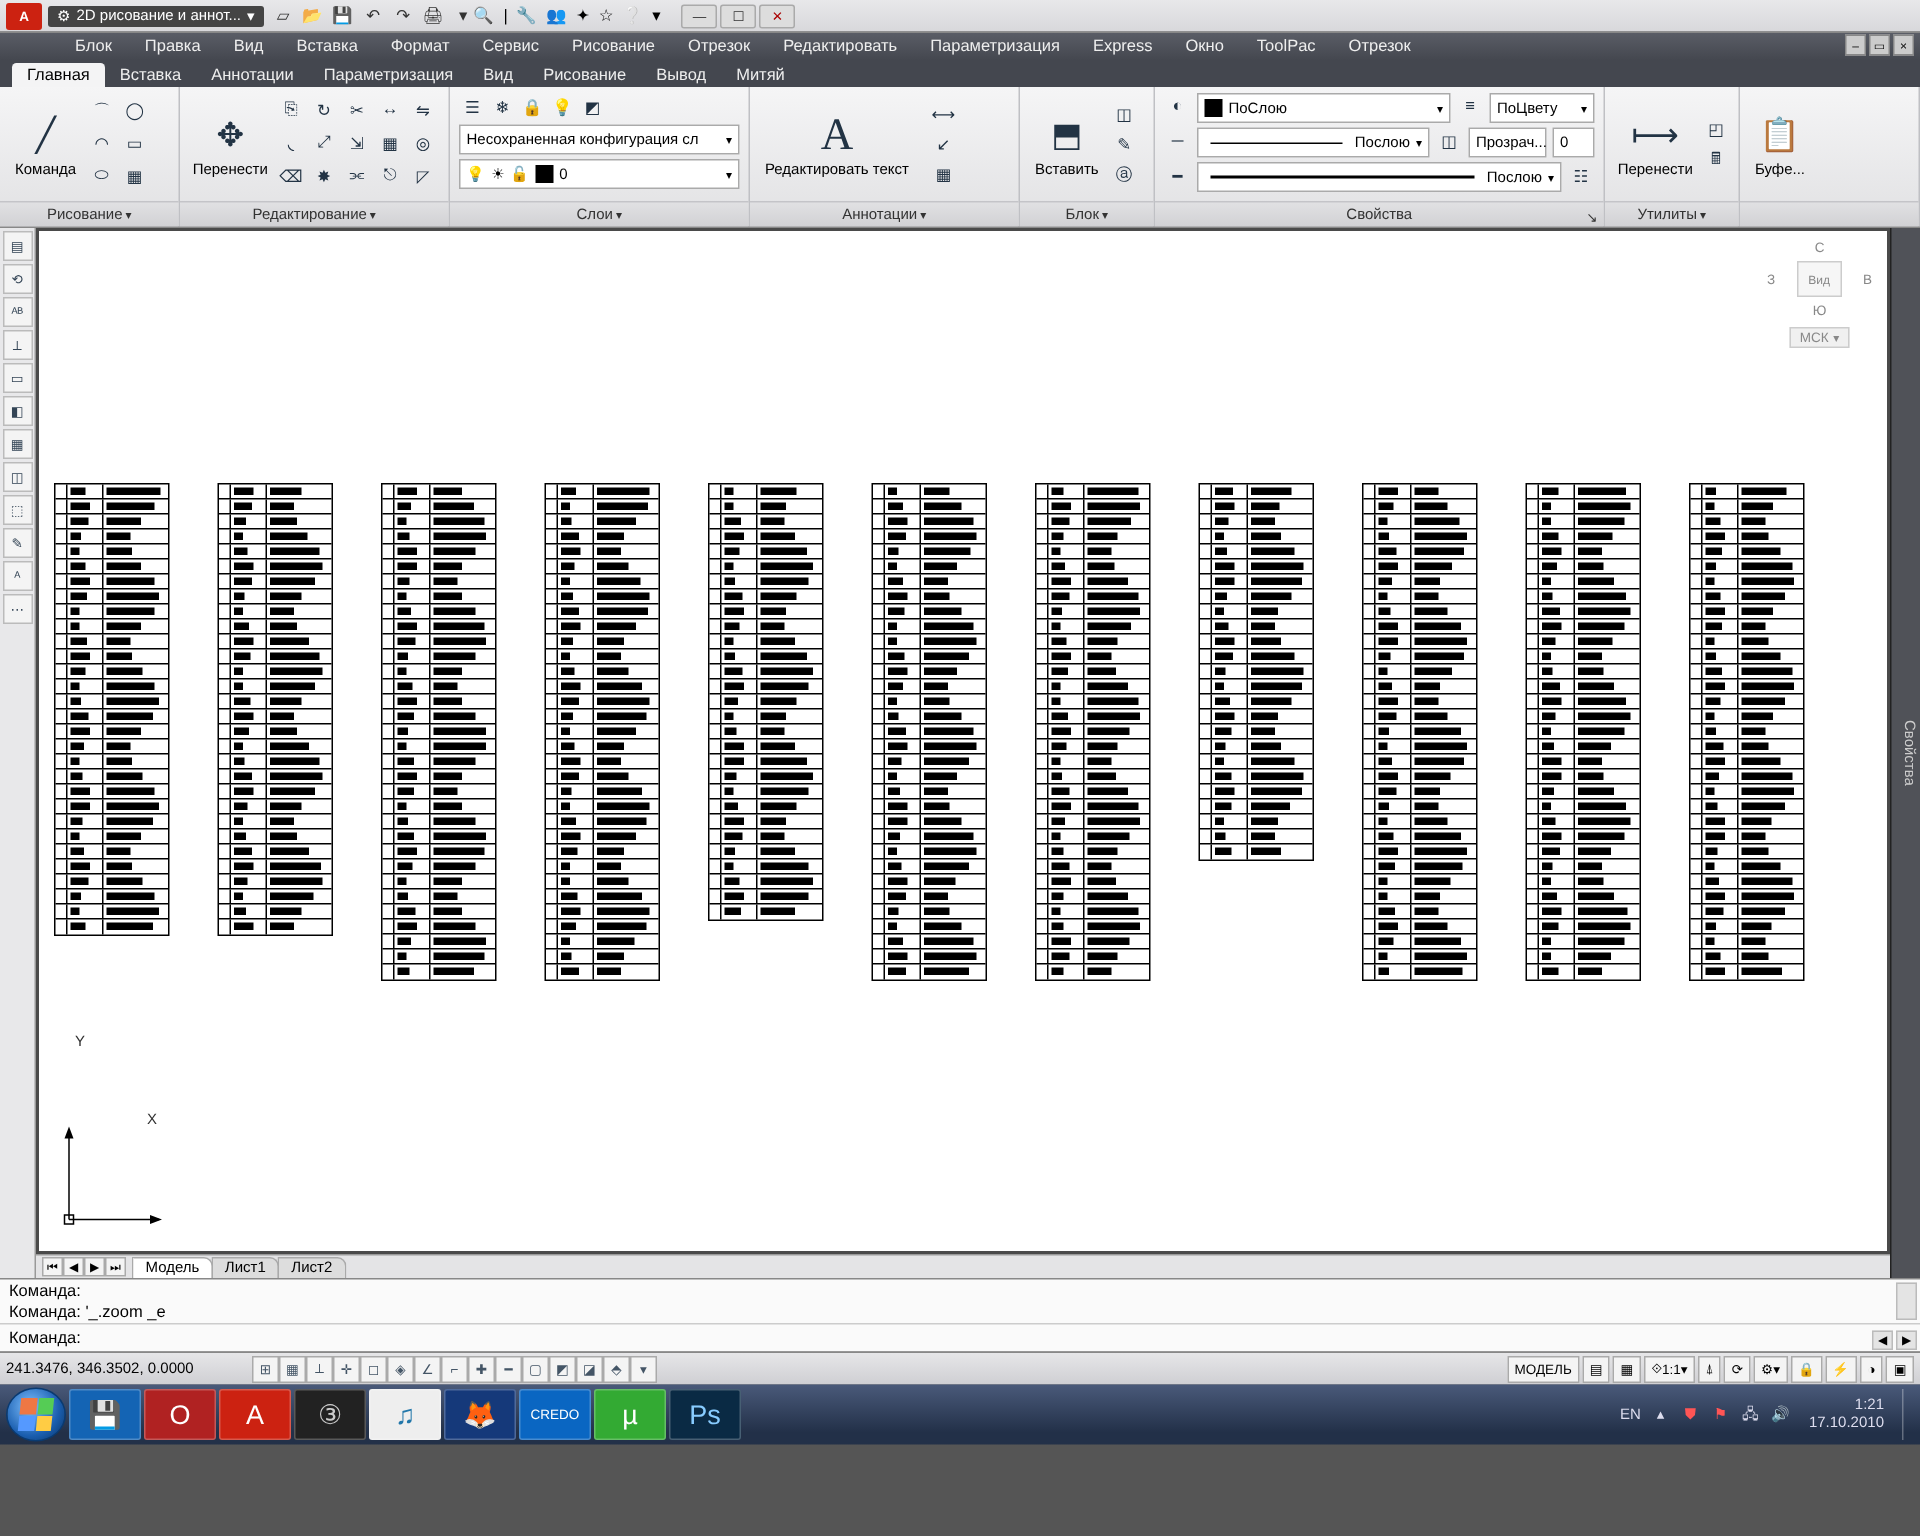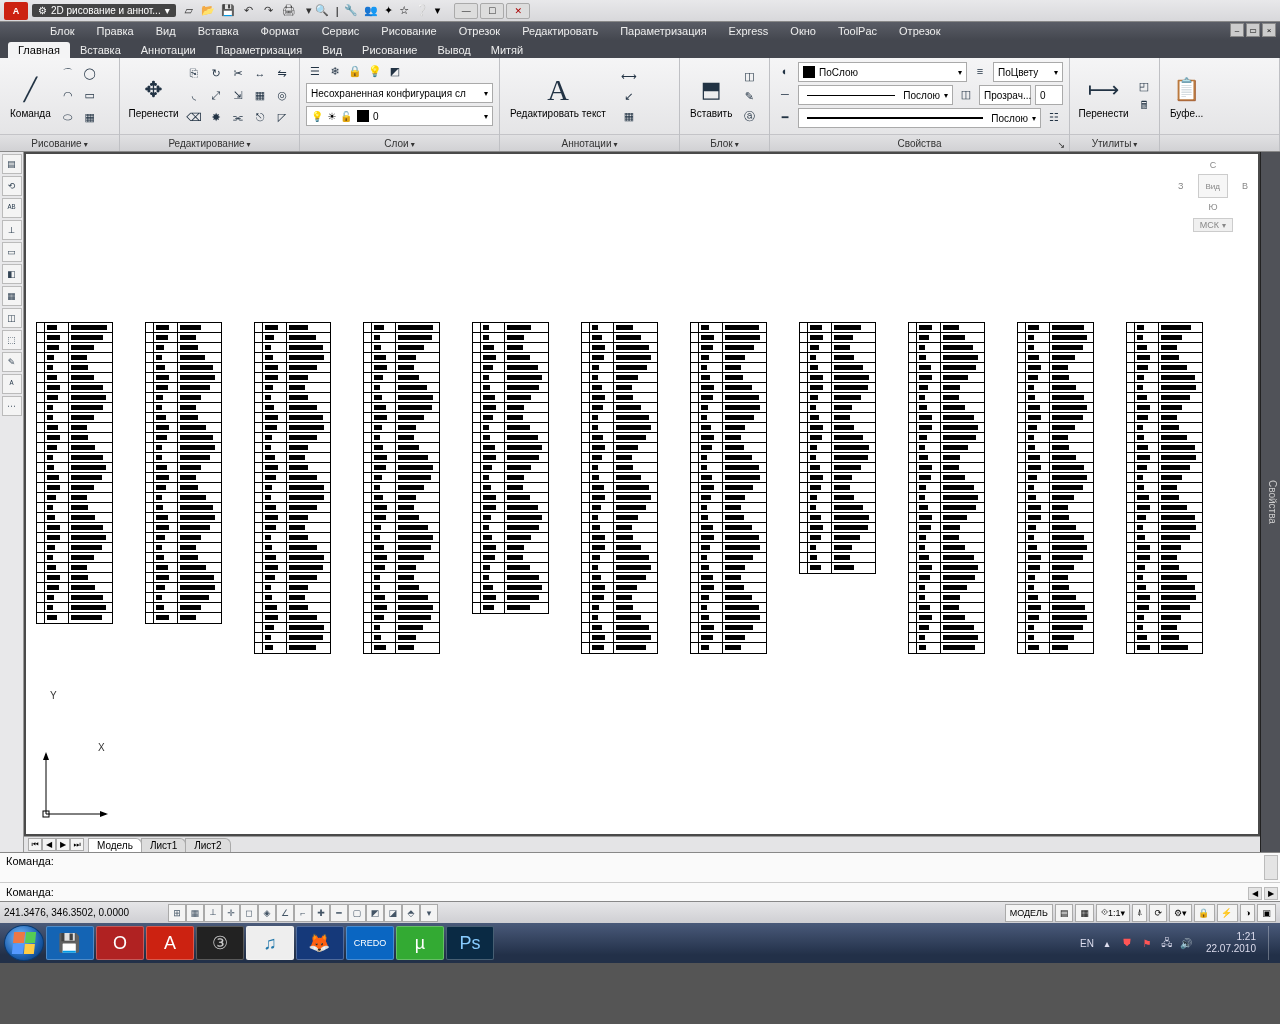--- a/index.html
+++ b/index.html
@@ -3554,20 +3554,21 @@
       <div class="lt inactive">Лист1</div>
       <div class="lt inactive">Лист2</div>
     </div>
   </div>
   <div class="right-prop">Свойства</div>
 </div>
 
 <div class="cmdarea">
   <div class="cmdhist">
     <div>Команда:</div>
+    <div>Команда: '_.zoom _e</div>
     <div class="scr"></div>
   </div>
   <div class="cmdline">
     <span>Команда:</span>
     <div class="hscr">
         <div>◀</div>
         <div>▶</div>
       </div>
   </div>
 </div>
@@ -3627,17 +3628,17 @@
   <div class="app" style="color:#8cf;background:#0a2a44">Ps</div>
   <div class="tray">
     <span>EN</span>
     <span class="trayic">▴</span>
     <span class="trayic" style="color:#f55">⛊</span>
     <span class="trayic" style="color:#f55">⚑</span>
     <span class="trayic">🖧</span>
     <span class="trayic">🔊</span>
     <div class="clock">
       <div>1:21</div>
-        <div>22.07.2010</div>
+        <div>17.10.2010</div>
     </div>
     <div style="width:8px;height:34px;border-left:1px solid rgba(255,255,255,.3)"></div>
   </div>
 </div>
 
 </body></html>

